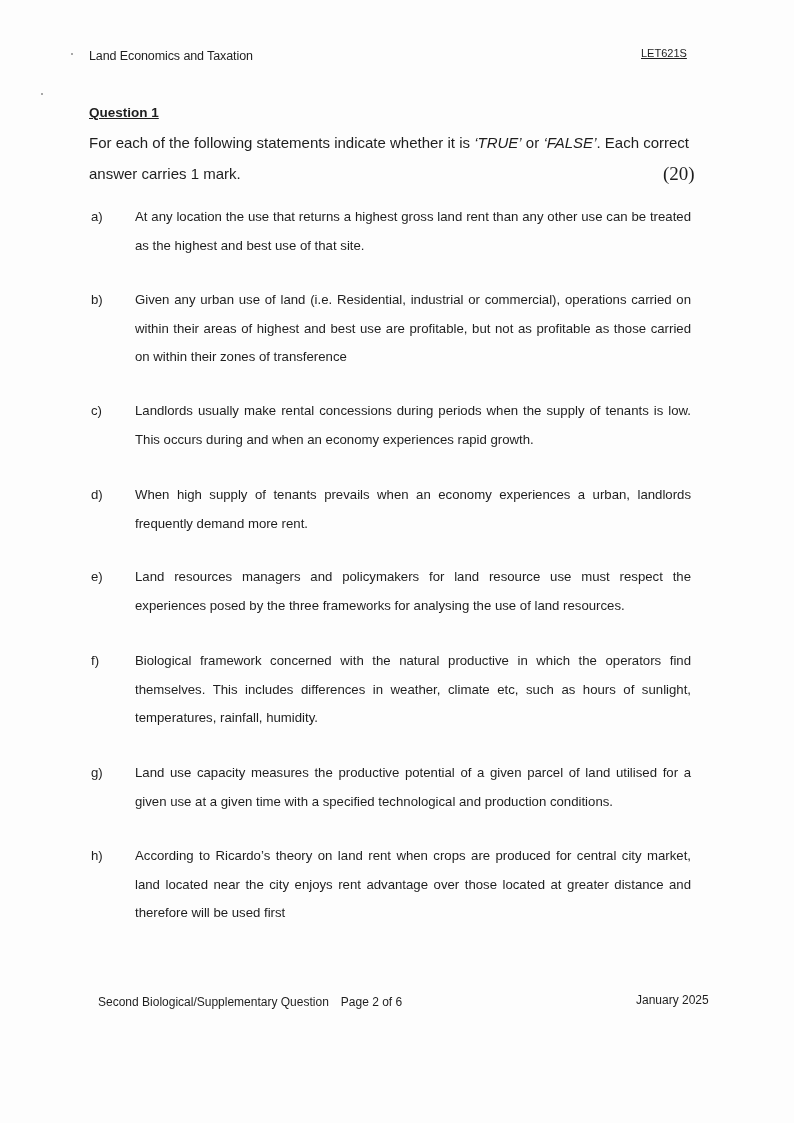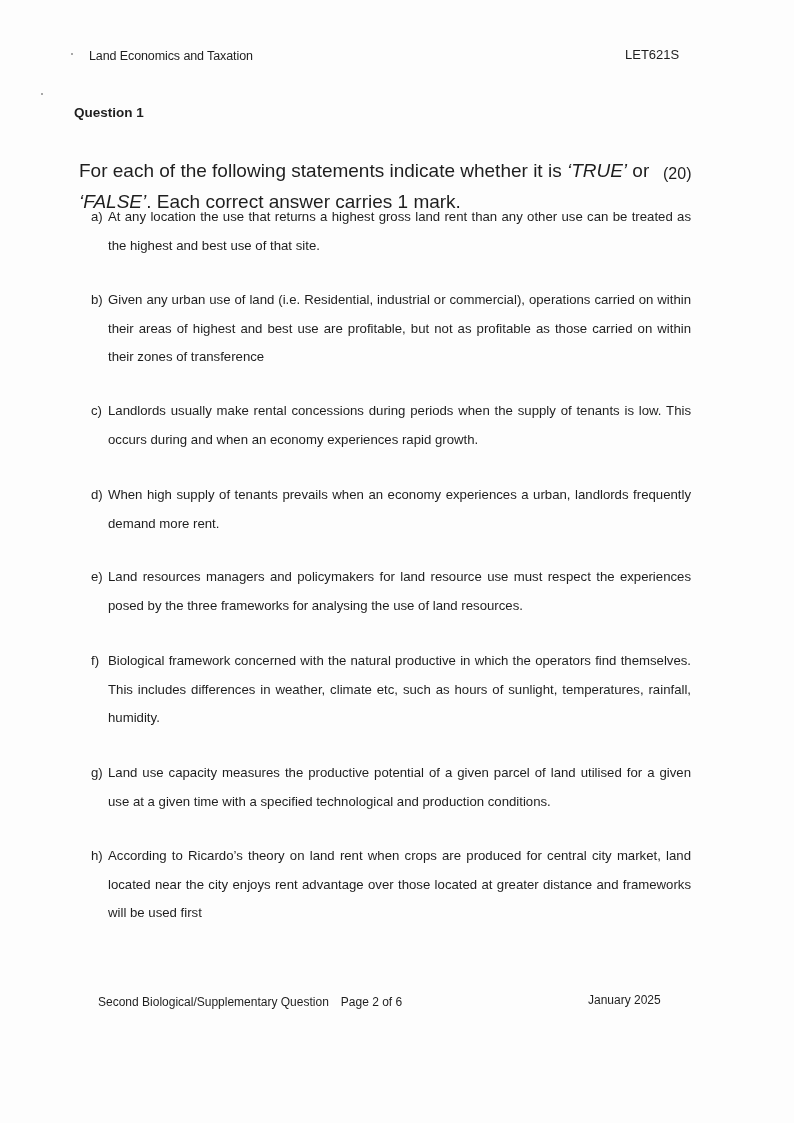--- a/index.html
+++ b/index.html
@@ -22,74 +22,76 @@
       width: 794px; height: 1123px;
     }
     .header-left {
       position: absolute;
       left: 89px; top: 49px;
       font-size: 12.5px;
       letter-spacing: -0.1px;
     }
     .header-right {
       position: absolute;
-      left: 625px; top: 47px;
-      font-size: 13px;
+      left: 641px; top: 47px;
+      font-size: 11px;
+      text-decoration: underline;
     }
     .speck {
       position: absolute;
       width: 2px; height: 2px;
       background: #8a8a8a;
       border-radius: 1px;
     }
     .q-title {
       position: absolute;
-      left: 74px; top: 105px;
+      left: 89px; top: 105px;
       font-size: 13.5px;
       font-weight: bold;
+      text-decoration: underline;
     }
     .instr {
       position: absolute;
-      left: 79px; top: 127px;
+      left: 89px; top: 127px;
       width: 600px;
-      font-size: 19px;
+      font-size: 15px;
       line-height: 31px;
-      margin-top: 28px;
     }
     .instr em { font-style: italic; }
     .marks {
       position: absolute;
       left: 663px; top: 158px;
-      font-size: 16px;
+      font-size: 19px;
       line-height: 31px;
+      font-family: Liberation Serif, serif;
     }
     .item {
       position: absolute;
       left: 89px;
       width: 602px;
       font-size: 13.2px;
       line-height: 28.5px;
     }
     .item .lbl {
       position: absolute;
       left: 2px; top: 0;
     }
     .item .txt {
-      margin-left: 19px;
+      margin-left: 46px;
       text-align: justify;
     }
     .footer-left {
       position: absolute;
       left: 98px; top: 995px;
       font-size: 12px;
     }
     .footer-left .pg { margin-left: 12px; }
     .footer-right {
       position: absolute;
-      left: 588px; top: 993px;
+      left: 636px; top: 993px;
       font-size: 12px;
     }
   </style>
 </head>
 <body>
 
 <div class="page">
 
   <span class="speck" style="left:71px; top:53px;"></span>
   <span class="speck" style="left:41px; top:93px;"></span>
@@ -132,19 +134,19 @@
     <div class="txt">Biological framework concerned with the natural productive in which the operators find themselves. This includes differences in weather, climate etc, such as hours of sunlight, temperatures, rainfall, humidity.</div>
   </div>
 
   <div class="item" style="top:759px;">
     <span class="lbl">g)</span>
     <div class="txt">Land use capacity measures the productive potential of a given parcel of land utilised for a given use at a given time with a specified technological and production conditions.</div>
   </div>
 
   <div class="item" style="top:842px;">
     <span class="lbl">h)</span>
-    <div class="txt">According to Ricardo’s theory on land rent when crops are produced for central city market, land located near the city enjoys rent advantage over those located at greater distance and frameworks will be used first</div>
+    <div class="txt">According to Ricardo’s theory on land rent when crops are produced for central city market, land located near the city enjoys rent advantage over those located at greater distance and therefore will be used first</div>
   </div>
 
   <div class="footer-left"><span>Second Biological/Supplementary Question</span><span class="pg">Page 2 of 6</span></div>
   <div class="footer-right">January 2025</div>
 
 </div>
 
 </body></html>

